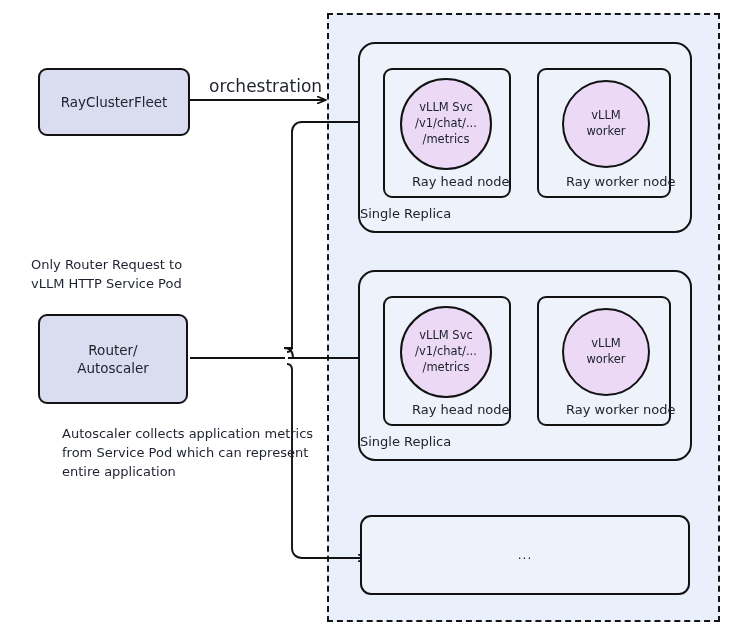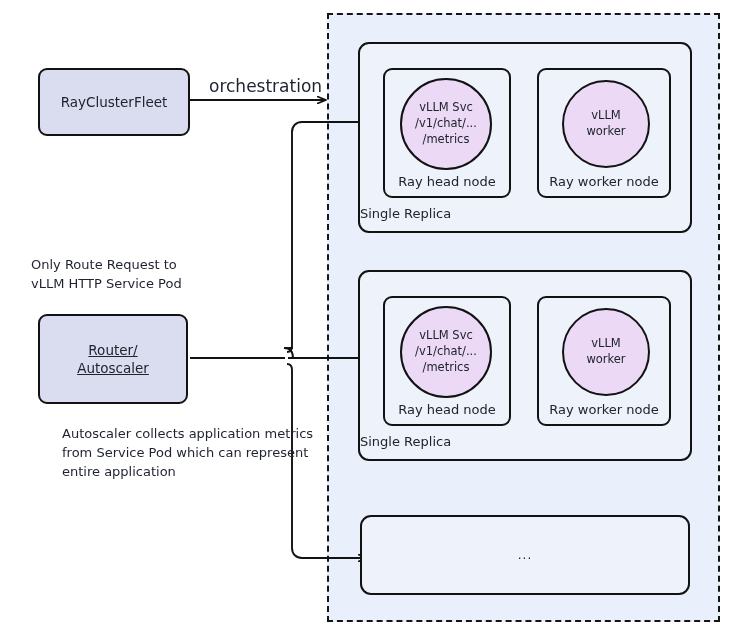--- a/index.html
+++ b/index.html
@@ -59,44 +59,45 @@
     position: absolute;
     box-sizing: border-box;
     background: #eaf0fb;
     border: 2.5px dashed #151515;
   }
   .replica-box {
     position: absolute;
     box-sizing: border-box;
     background: #eef2fb;
     border: 2.4px solid #121212;
-    border-radius: 11px;
+    border-radius: 17px;
   }
   .replica-label {
     position: absolute;
     width: 100%;
     text-align: left;
     font-size: 13px;
     color: #20242e;
   }
   .ray-node {
     position: absolute;
     box-sizing: border-box;
     background: #eef2fb;
     border: 2.4px solid #121212;
     border-radius: 9px;
   }
   .ray-node-label {
     position: absolute;
     left: 0;
     width: 100%;
-    text-align: center;
+    text-align: left;
     font-size: 13px;
     color: #20242e;
     white-space: nowrap;
+    padding-left: 27px;
   }
   .circle {
     position: absolute;
     box-sizing: border-box;
     background: #ecd9f6;
     border: 2.2px solid #121212;
     border-radius: 50%;
     display: flex;
     align-items: center;
     justify-content: center;
@@ -144,24 +145,24 @@
 
   <path d="M287,364 C290,364 292,366 292,370 L292,548 C292,554 296,558 302,558 L367,558" fill="none" stroke="#121212" stroke-width="1.9" marker-end="url(#arrow)"></path>
 </svg>
 
 <div class="node lav-box" style="left:38px; top:68px; width:152px; height:68px;">
   <span>RayClusterFleet</span>
 </div>
 
 <div class="edge-label" style="left:209px; top:76px;"><span>orchestration</span></div>
 
-<div class="note" style="left:31px; top:256px; width:250px;"><span>Only Route Request to
+<div class="note" style="left:31px; top:256px; width:250px;"><span>Only Router Request to
 vLLM HTTP Service Pod</span></div>
 
-<div class="node lav-box" style="left:38px; top:314px; width:150px; height:90px;text-decoration:underline;">
+<div class="node lav-box" style="left:38px; top:314px; width:150px; height:90px;">
   <span>Router/
 Autoscaler</span>
 </div>
 
 <div class="note" style="left:14px; top:425px; width:290px;margin-left:48px;"><span>Autoscaler collects application metrics
 from Service Pod which can represent
 entire application</span></div>
 
 <div class="replica-box" style="left:358px; top:42px; width:334px; height:191px;">
   <div class="ray-node" style="left:23px; top:24px; width:128px; height:130px;">

